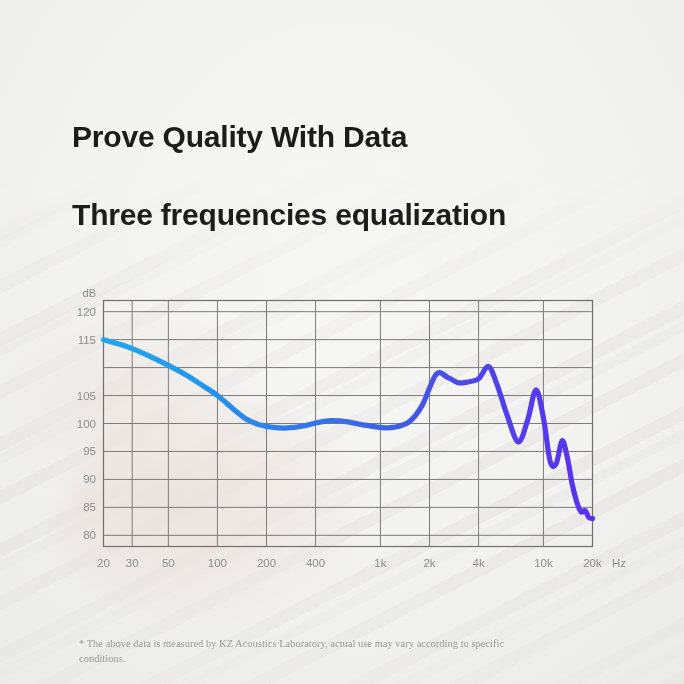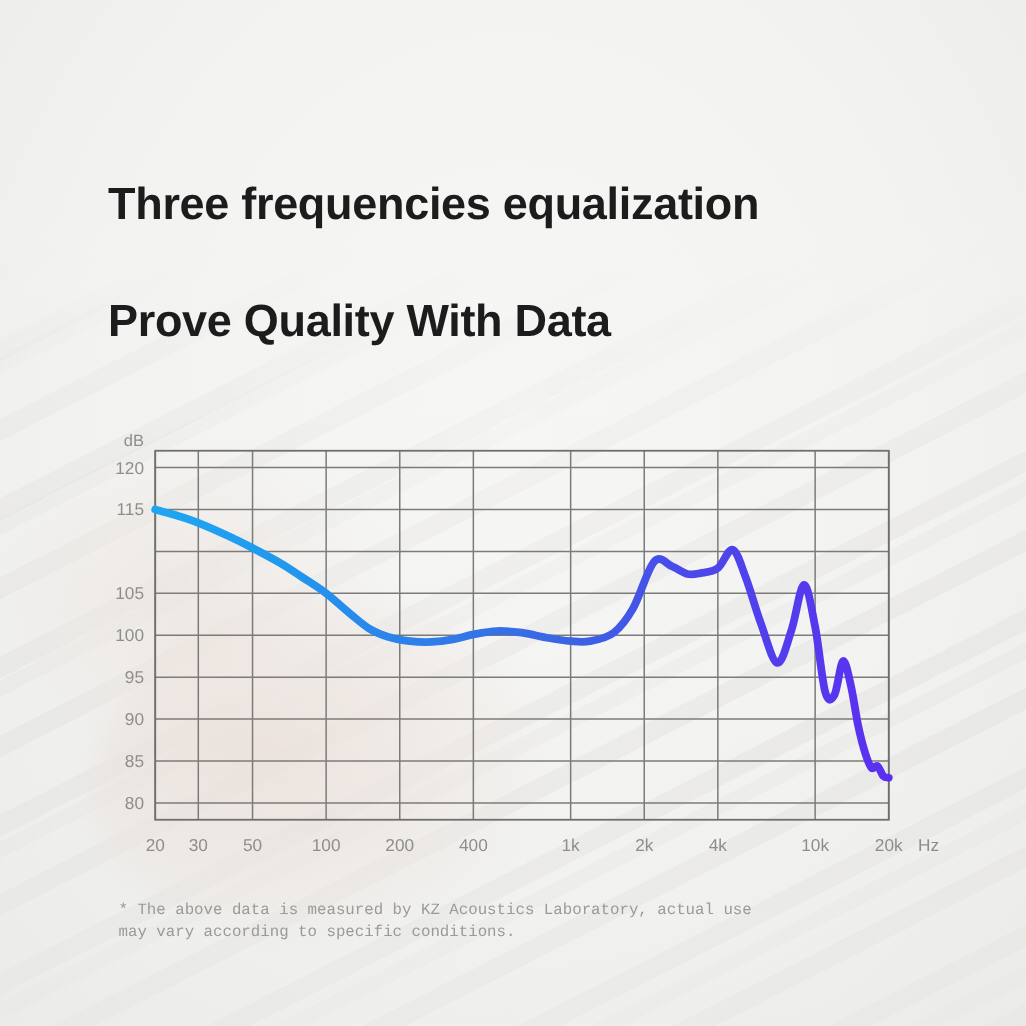--- a/index.html
+++ b/index.html
@@ -120,44 +120,44 @@
   }
   .y-unit { font-size: 11px; }
   .y-tick-label { font-size: 11.5px; }
   .x-tick-label { font-size: 11.5px; }
   .x-unit-label { font-size: 11.5px; }
 
   
   .footnote {
     position: absolute;
     left: 79px;
-    top: 600px;
+    top: 636px;
     width: 430px;
     color: #9a9a97;
     font-size: 10.5px;
     line-height: 15px;
-    font-family: Liberation Mono, monospace;
+    font-family: Liberation Serif, serif;
   }
 </style>
 </head>
 <body>
 
 <div id="page">
 
   <div class="bg-layer">
     <div class="bg-photo"></div>
     <div class="bg-hand-a"></div>
     <div class="bg-hand-b"></div>
     <div class="bg-wash"></div>
     <div class="bg-vignette"></div>
   </div>
 
   <div class="heading">
+    <span class="heading-line">Prove Quality With Data</span>
     <span class="heading-line">Three frequencies equalization</span>
-    <span class="heading-line">Prove Quality With Data</span>
   </div>
 
   <div class="chart-wrap">
     <svg class="chart-svg" width="684" height="684" viewBox="0 0 684 684">
       <defs>
         <linearGradient id="curveGrad" x1="0" y1="0" x2="1" y2="0">
           <stop offset="0.00" stop-color="#1fa6f2"></stop>
           <stop offset="0.18" stop-color="#2098ee"></stop>
           <stop offset="0.38" stop-color="#2f7ce8"></stop>
           <stop offset="0.55" stop-color="#3a66e4"></stop>

